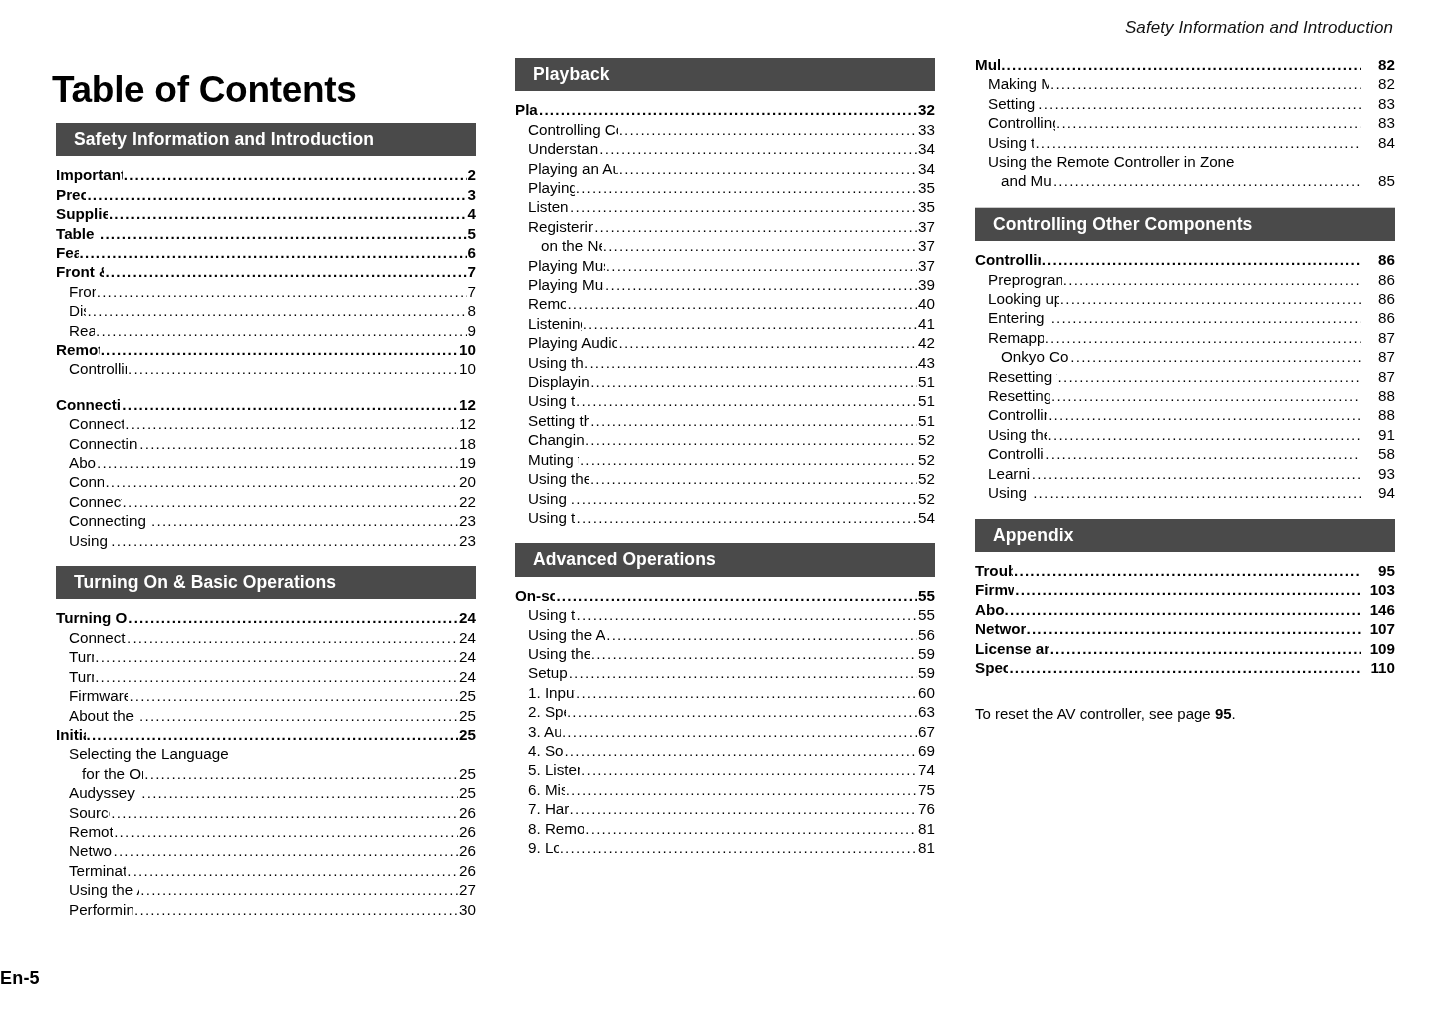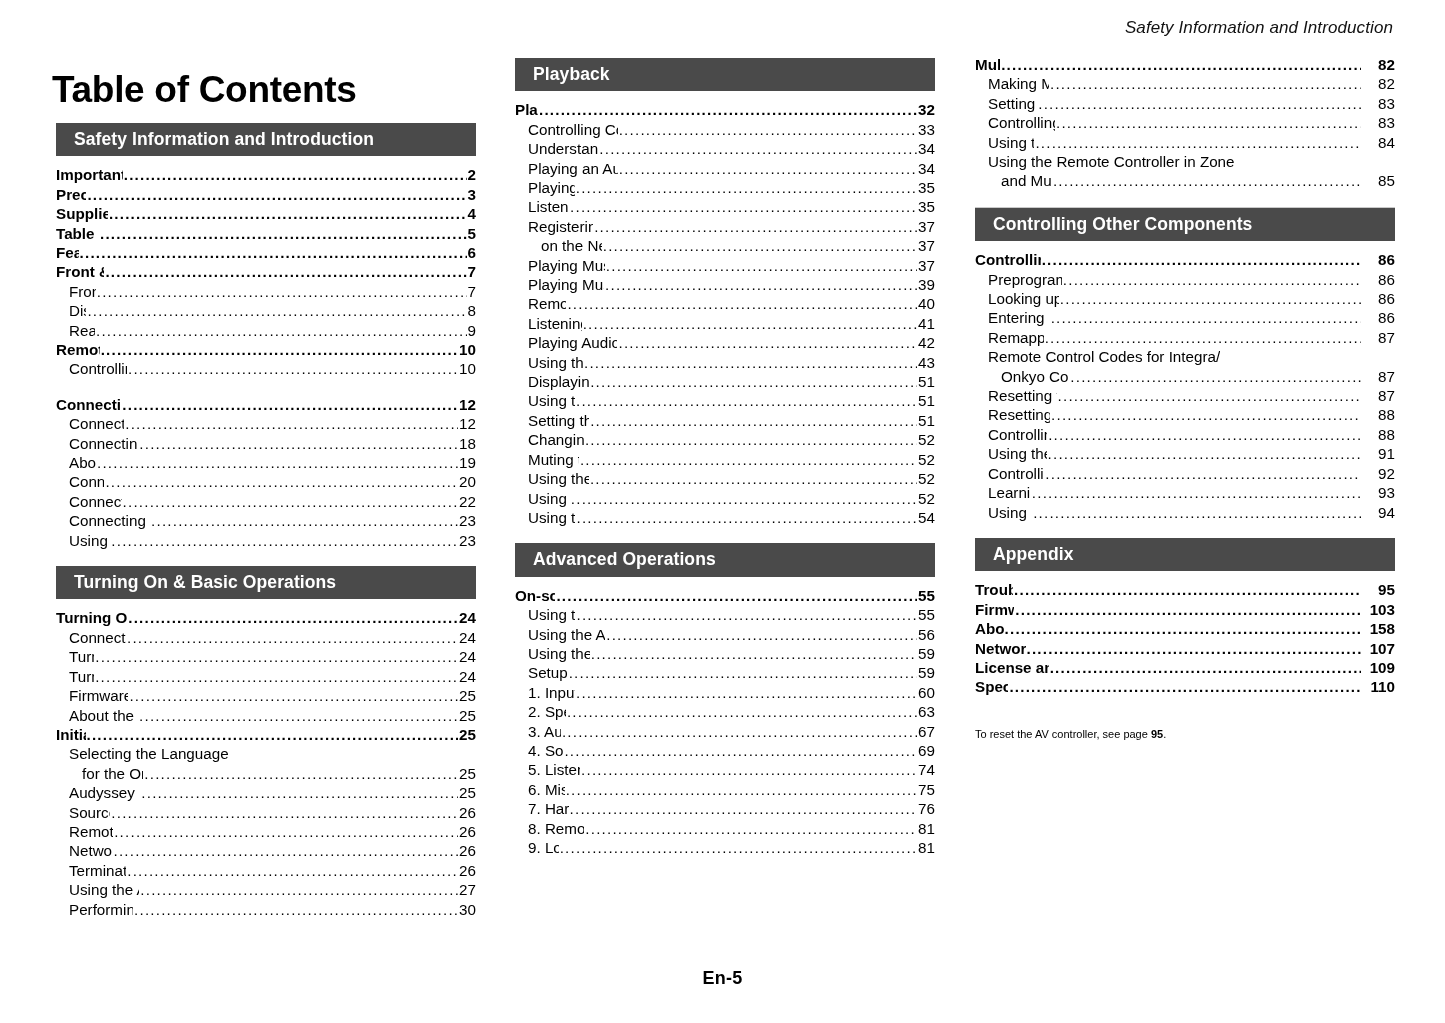--- a/index.html
+++ b/index.html
@@ -108,32 +108,31 @@
     font-weight: normal;
   }
 
   
   .col-3 .entry .pg { min-width: 30px; }
   .col-3 .entry .dots { margin-right: 3px; }
 
   
   .tail-note {
     margin-top: 27px;
-    font-size: 11px;
+    font-size: 15px;
     line-height: 20px;
   }
   .tail-note b { font-weight: bold; }
 
   
   .footer {
     position: absolute;
     left: 0;
     right: 0;
     top: 968px;
-    text-align: center;
     font-size: 18px;
     font-weight: bold;
     letter-spacing: 0.2px;
   }
 </style>
 </head>
 <body>
 
 <div class="running-head">Safety Information and Introduction</div>
 
@@ -579,23 +578,20 @@
         <div class="entry lvl2">
           <span class="label">Entering Remote Control Codes</span>
           <span class="dots">........................................................................................................................................................................................................</span>
           <span class="pg">86</span>
         </div>
         <div class="entry lvl2">
           <span class="label">Remapping Colored Buttons</span>
           <span class="dots">........................................................................................................................................................................................................</span>
           <span class="pg">87</span>
         </div>
-        <div class="entry lvl2 nowrapline">
-          <span class="label">Remote Control Codes for Integra/</span>
-        </div>
         <div class="entry lvl3">
           <span class="label">Onkyo Components Connected via RI</span>
           <span class="dots">........................................................................................................................................................................................................</span>
           <span class="pg">87</span>
         </div>
         <div class="entry lvl2">
           <span class="label">Resetting the Remote Mode Buttons</span>
           <span class="dots">........................................................................................................................................................................................................</span>
           <span class="pg">87</span>
         </div>
@@ -610,21 +606,21 @@
           <span class="pg">88</span>
         </div>
         <div class="entry lvl2">
           <span class="label">Using the Integra/Onkyo Dock</span>
           <span class="dots">........................................................................................................................................................................................................</span>
           <span class="pg">91</span>
         </div>
         <div class="entry lvl2">
           <span class="label">Controlling Your iPod/iPhone</span>
           <span class="dots">........................................................................................................................................................................................................</span>
-          <span class="pg">92</span>
+          <span class="pg">58</span>
         </div>
         <div class="entry lvl2">
           <span class="label">Learning Commands</span>
           <span class="dots">........................................................................................................................................................................................................</span>
           <span class="pg">93</span>
         </div>
         <div class="entry lvl2">
           <span class="label">Using Normal Macros</span>
           <span class="dots">........................................................................................................................................................................................................</span>
           <span class="pg">94</span>
@@ -640,21 +636,21 @@
           <span class="pg">95</span>
         </div>
         <div class="entry lvl1">
           <span class="label">Firmware Update</span>
           <span class="dots">........................................................................................................................................................................................................</span>
           <span class="pg">103</span>
         </div>
         <div class="entry lvl1">
           <span class="label">About HDMI</span>
           <span class="dots">........................................................................................................................................................................................................</span>
-          <span class="pg">158</span>
+          <span class="pg">146</span>
         </div>
         <div class="entry lvl1">
           <span class="label">Network/USB Features</span>
           <span class="dots">........................................................................................................................................................................................................</span>
           <span class="pg">107</span>
         </div>
         <div class="entry lvl1">
           <span class="label">License and Trademark Information</span>
           <span class="dots">........................................................................................................................................................................................................</span>
           <span class="pg">109</span>

